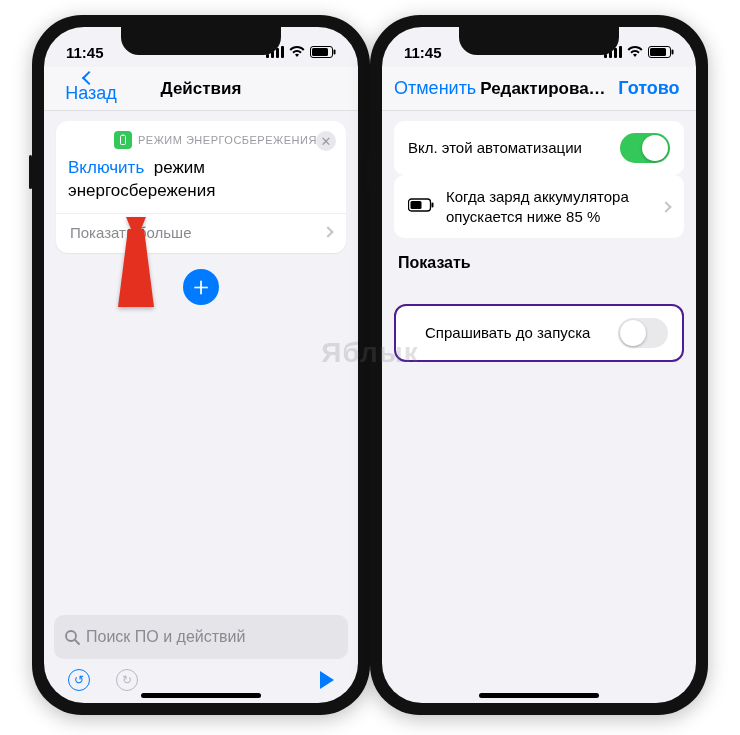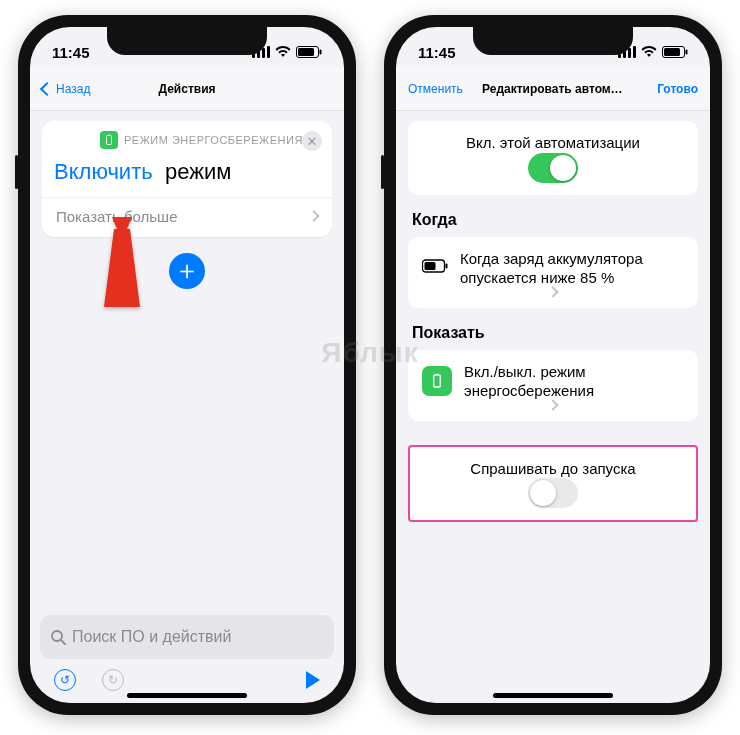--- a/index.html
+++ b/index.html
@@ -1,17 +1,17 @@
 <!DOCTYPE html>
 <html><head>
 <meta charset="utf-8">
 <style>
   * { box-sizing: border-box; margin: 0; padding: 0; font-family: -apple-system, 'Helvetica Neue', Arial, sans-serif; }
   body { background: #fff; width: 740px; height: 735px; position: relative; }
-  .stage { display: flex; padding: 15px 18px; justify-content: space-between; }
+  .stage { display: flex; padding: 15px 18px; justify-content: center; }
   .phone {
     width: 338px; height: 700px; background: #111; border-radius: 50px;
     padding: 12px; position: relative; box-shadow: 0 4px 20px rgba(0,0,0,.25);
   }
   .phone::before { 
     content:""; position:absolute; left:-3px; top:140px; width:3px; height:34px; background:#111; border-radius:2px;
   }
   .screen {
     width: 100%; height: 100%; background: #f2f2f7; border-radius: 40px;
     overflow: hidden; position: relative;
@@ -22,40 +22,40 @@
   }
   .statusbar {
     height: 40px; display:flex; justify-content:space-between; align-items:center;
     padding: 10px 22px 0; font-size:15px; font-weight:600; color:#000;
   }
   .status-icons { display:flex; gap:5px; align-items:center; }
   .navbar {
     height: 44px; display:flex; align-items:center; justify-content:space-between;
     padding: 0 12px; background:#f7f7f9; border-bottom:1px solid #e0e0e4;
   }
-  .nav-left, .nav-right { color:#007aff; font-size:12px; display:flex; align-items:center; min-width:70px; }
+  .nav-left, .nav-right { color:#007aff; font-size:18px; display:flex; align-items:center; min-width:70px;flex-direction:column; }
   .nav-right { justify-content:flex-end; font-weight:600; }
-  .nav-title { font-size:12px; font-weight:600; color:#000; flex:1; text-align:center; white-space:nowrap; overflow:hidden; text-overflow:ellipsis; padding:0 4px;}
+  .nav-title { font-size:17px; font-weight:600; color:#000; flex:1; text-align:center; white-space:nowrap; overflow:hidden; text-overflow:ellipsis; padding:0 4px;}
   .chev-left { display:inline-block; width:10px; height:10px; border-left:2.5px solid #007aff; border-bottom:2.5px solid #007aff; transform:rotate(45deg); margin-right:4px;}
   .content { padding: 10px 12px; }
   .card {
     background:#fff; border-radius:12px; box-shadow:0 1px 2px rgba(0,0,0,.06);
     padding: 10px 12px; position:relative;
   }
   .card-header { display:flex; align-items:center; gap:6px;padding-left:46px; }
   .card-header-label { font-size:11px; letter-spacing:.5px; color:#9b9ba2; font-weight:500;}
   .green-badge {
     width:18px; height:18px; background:#34c759; border-radius:4px; display:flex; align-items:center; justify-content:center;
   }
   .green-badge svg { width:12px; height:12px; }
   .close-btn {
     position:absolute; right:10px; top:10px; width:20px; height:20px; border-radius:50%;
     background:#e8e8ec; display:flex; align-items:center; justify-content:center; color:#9a9aa0; font-size:13px;
   }
-  .action-text { font-size:22px; color:#000; margin-top:8px; line-height:1.35; }
+  .action-text { font-size:17px; color:#000; margin-top:8px; line-height:1.35; }
   .action-text .link { color:#007aff; }
   .show-more { display:flex; justify-content:space-between; align-items:center; border-top:1px solid #eee; margin:10px -12px 0; padding:10px 14px 2px; color:#8a8a90; font-size:15px;}
   .chev-right { width:8px; height:8px; border-top:2px solid #c5c5cc; border-right:2px solid #c5c5cc; transform:rotate(45deg);}
   .add-btn {
     width:36px; height:36px; border-radius:50%; background:#007aff; color:#fff; font-size:26px;
     display:flex; align-items:center; justify-content:center; margin:16px auto 0;
   }
   .bottom-area { position:absolute; left:10px; right:10px; bottom:12px; }
   .search-bar {
     background:#e4e4e9; border-radius:10px; height:44px; display:flex; align-items:center;
@@ -64,32 +64,32 @@
   .toolbar { display:flex; justify-content:space-between; align-items:center; padding:10px 14px 0;}
   .toolbar-left { display:flex; gap:26px; }
   .tb-icon { width:22px; height:22px; border:1.8px solid #007aff; border-radius:50%; display:flex; align-items:center; justify-content:center; color:#007aff; font-size:12px;}
   .tb-icon.disabled { border-color:#b9b9c0; color:#b9b9c0;}
   .play { width:0; height:0; border-left:14px solid #007aff; border-top:9px solid transparent; border-bottom:9px solid transparent;}
   .home-indicator { position:absolute; bottom:5px; left:50%; transform:translateX(-50%); width:120px; height:5px; border-radius:3px; background:#000;}
 
   
   .section-label { font-size:16px; font-weight:600; color:#000; margin:16px 4px 8px;}
   .row-card { background:#fff; border-radius:10px; }
-  .row { display:flex; align-items:center; justify-content:space-between; padding:12px 14px; min-height:50px;flex-direction:column;}
+  .row { display:flex; align-items:center; justify-content:space-between; padding:12px 14px; min-height:50px;}
   .row-left { display:flex; align-items:center; gap:12px; flex:1; }
   .row-icon { width:30px; height:30px; border-radius:7px; display:flex; align-items:center; justify-content:center; flex-shrink:0;}
   .row-icon.green { background:#34c759; }
   .row-text { font-size:15px; color:#000; line-height:1.3;}
   .toggle { width:50px; height:30px; border-radius:15px; position:relative; }
   .toggle.on { background:#34c759; }
   .toggle.off { background:#e9e9eb; }
   .toggle .knob { position:absolute; top:2px; width:26px; height:26px; border-radius:50%; background:#fff; box-shadow:0 1px 3px rgba(0,0,0,.3);}
   .toggle.on .knob { right:2px; }
   .toggle.off .knob { left:2px; }
-  .highlight { border:2px solid #ec4899; border-radius:4px; }
+  .highlight { border:2px solid #4c1d95; border-radius:12px;padding-left:15px; }
 
   .arrow {
     position:absolute; left:62px; top:190px; z-index:20;
   }
   .arrow svg { filter: drop-shadow(0 2px 2px rgba(0,0,0,.25)); }
 
   .watermark {
     position:absolute; left:50%; top:48%; transform:translate(-50%,-50%);
     font-size:28px; color:rgba(120,120,120,.22); font-weight:700; letter-spacing:1px;
   }
@@ -143,20 +143,21 @@
                   <rect x="7" y="3" width="10" height="18" rx="2" fill="none" stroke="#fff" stroke-width="2"></rect>
                   <rect x="10" y="1" width="4" height="2" fill="#fff"></rect>
                 </svg>
             </span>
             <span class="card-header-label">РЕЖИМ ЭНЕРГОСБЕРЕЖЕНИЯ</span>
           </div>
           <div class="close-btn">✕</div>
           <div class="action-text">
             <span class="link">Включить</span>
             &nbsp;<span>режим</span><br>
+            <span>энергосбережения</span>
           </div>
           <div class="show-more">
             <span>Показать больше</span>
             <span class="chev-right"></span>
           </div>
         </div>
 
         <div class="add-btn">＋</div>
       </div>
 
@@ -227,52 +228,37 @@
       <div class="content">
         <div class="row-card">
           <div class="row">
             <div class="row-text">Вкл. этой автоматизации</div>
             <div class="toggle on">
                 <div class="knob"></div>
               </div>
           </div>
         </div>
 
-        <div class="section-label">Когда</div>
         <div class="row-card">
           <div class="row">
             <div class="row-left">
               <span>
                 <svg width="26" height="14" viewBox="0 0 26 14">
                     <rect x="0.5" y="1" width="22" height="12" rx="3" fill="none" stroke="#000" stroke-width="1.3"></rect>
                     <rect x="2.5" y="3" width="11" height="8" rx="1.5" fill="#000"></rect>
                     <rect x="23.5" y="4.5" width="2" height="5" rx="1" fill="#000"></rect>
                   </svg>
               </span>
               <div class="row-text">Когда заряд аккумулятора опускается ниже 85 %</div>
             </div>
             <span class="chev-right"></span>
           </div>
         </div>
 
         <div class="section-label">Показать</div>
-        <div class="row-card">
-          <div class="row">
-            <div class="row-left">
-              <div class="row-icon green">
-                <svg width="16" height="16" viewBox="0 0 24 24">
-                    <rect x="7" y="3" width="10" height="18" rx="2" fill="none" stroke="#fff" stroke-width="2.2"></rect>
-                    <rect x="10" y="1" width="4" height="2" fill="#fff"></rect>
-                  </svg>
-              </div>
-              <div class="row-text">Вкл./выкл. режим энергосбережения</div>
-            </div>
-            <span class="chev-right"></span>
-          </div>
-        </div>
 
         <div style="height:24px"></div>
         <div class="row-card highlight">
           <div class="row">
             <div class="row-text">Спрашивать до запуска</div>
             <div class="toggle off">
                 <div class="knob"></div>
               </div>
           </div>
         </div>

